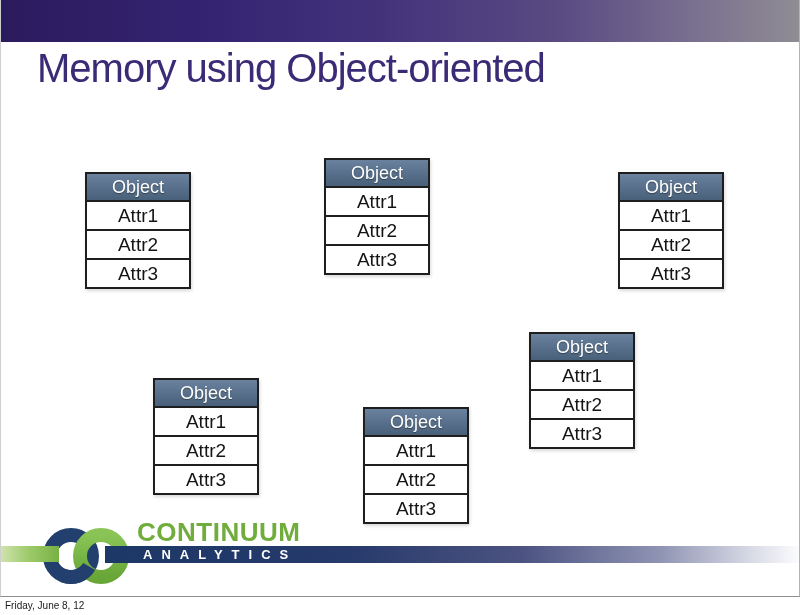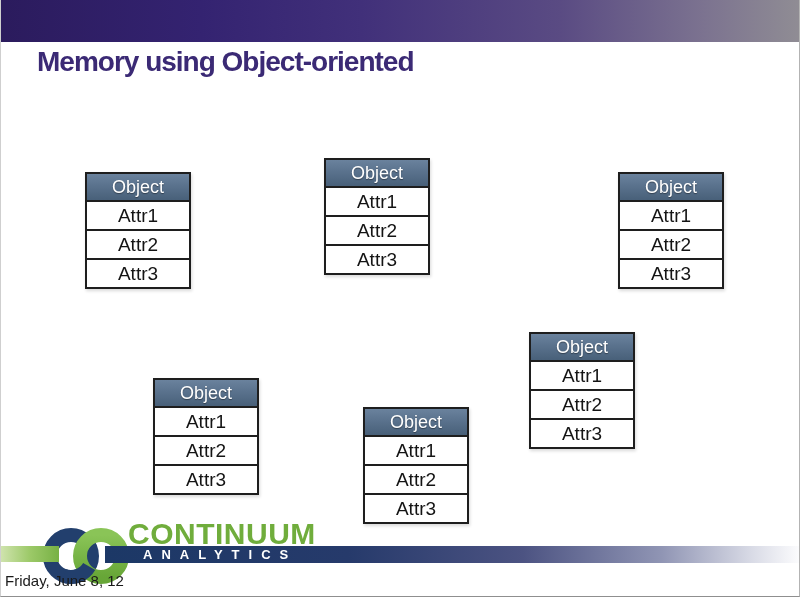--- a/index.html
+++ b/index.html
@@ -29,22 +29,22 @@
     width: 800px;
     height: 42px;
     background: linear-gradient(to right,
       #2b1b5d 0%, #342371 25%, #41307a 45%,
       #5a4b83 70%, #7c7390 88%, #908d94 100%);
   }
   .slide-title {
     position: absolute;
     top: 46px;
     left: 36px;
-    font-size: 28px;
-    font-weight: 700;
+    font-size: 40px;
+    font-weight: 400;
     letter-spacing: -1px;
     color: #3b2a75;
     white-space: nowrap;
   }
   .obj-table {
     position: absolute;
     width: 102px;
     background: #ffffff;
     border: 2px solid #1e1e1e;
     box-shadow: 1px 2px 3px rgba(0,0,0,0.15);
@@ -69,43 +69,43 @@
   .footer-logo-svg {
     position: absolute;
     top: 505px;
     left: 0;
     width: 800px;
     height: 92px;
   }
   .logo-company {
     position: absolute;
     top: 517px;
-    left: 127px;
-    font-size: 30px;
+    left: 136px;
+    font-size: 26px;
     font-weight: bold;
     letter-spacing: 0.5px;
     color: #70ad3c;
     white-space: nowrap;
   }
   .logo-division {
     position: absolute;
     top: 547px;
     left: 131px;
     font-size: 13px;
     font-weight: bold;
     letter-spacing: 9px;
     color: #ffffff;
     white-space: nowrap;
     margin-left: 11px;
   }
   .datestamp {
     position: absolute;
-    top: 572px;
+    top: 600px;
     left: 5px;
-    font-size: 15px;
+    font-size: 10px;
     color: #1a1a1a;
     white-space: nowrap;
   }
 </style>
 </head>
 <body>
 
 <div class="slide">
 
   <div class="topbar"></div>

